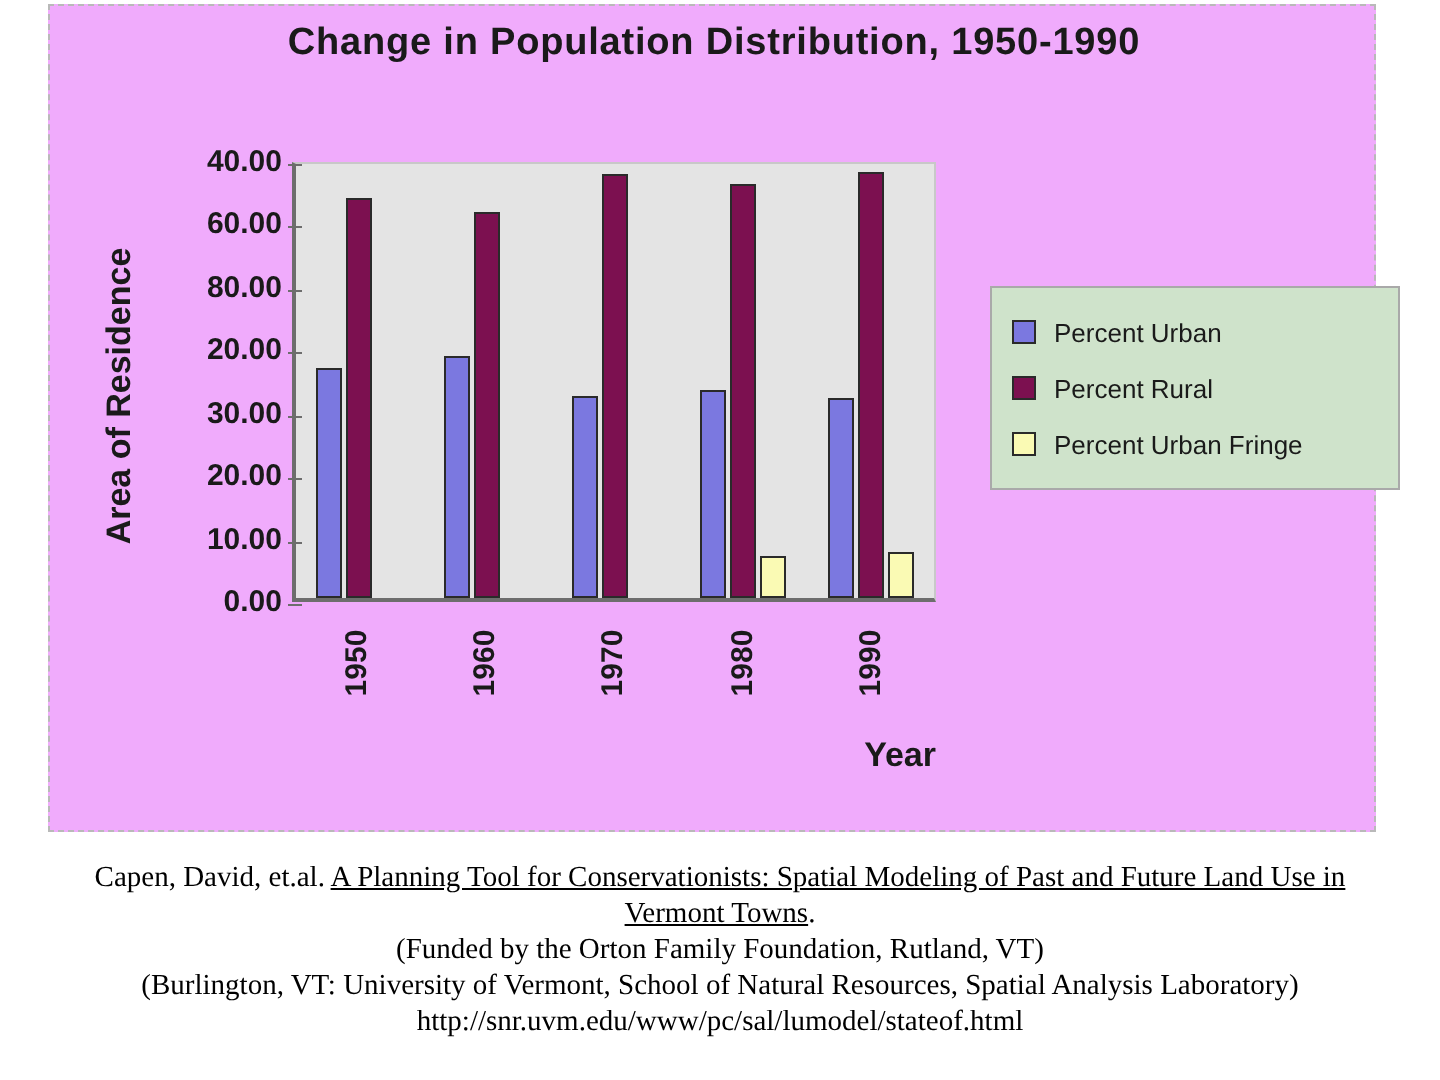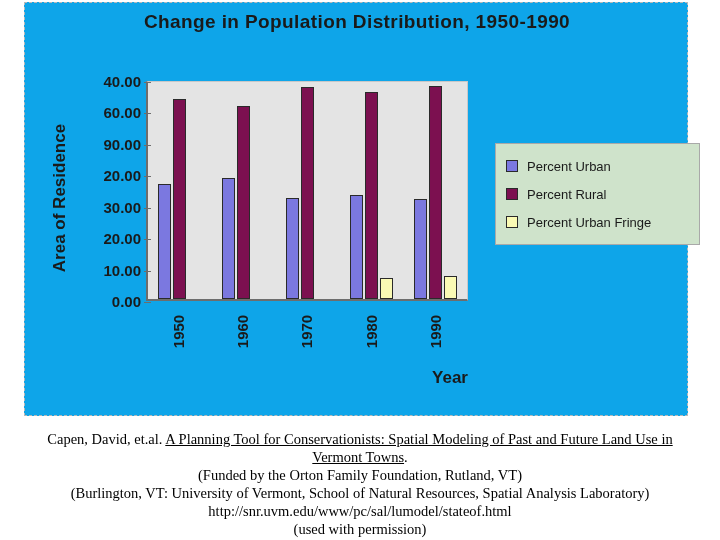--- a/index.html
+++ b/index.html
@@ -18,21 +18,21 @@
 
   
   #figure-frame {
     position: absolute;
     left: 24px;
     top: 2px;
     width: 664px;
     height: 414px;
     border: 1px dashed #b9b9b9;
     box-sizing: border-box;
-    background: #0ea5e9;
+    background: #f0abfc;
   }
 
   
   #chart-title {
     position: absolute;
     left: 0;
     top: 8px;
     width: 664px;
     text-align: center;
     font-family: "Liberation Sans", sans-serif;
@@ -231,21 +231,21 @@
   <div id="y-axis-title">
     <span>Area of Residence</span>
   </div>
 
   <div id="y-tick-labels">
       <div class="y-tick" style="top: 222px;">0.00</div>
       <div class="y-tick" style="top: 190.571px;">10.00</div>
       <div class="y-tick" style="top: 159.143px;">20.00</div>
       <div class="y-tick" style="top: 127.714px;">30.00</div>
       <div class="y-tick" style="top: 96.2857px;">20.00</div>
-      <div class="y-tick" style="top: 64.8571px;">90.00</div>
+      <div class="y-tick" style="top: 64.8571px;">80.00</div>
       <div class="y-tick" style="top: 33.4286px;">60.00</div>
       <div class="y-tick" style="top: 2px;">40.00</div>
     </div>
 
   <div id="plot-area" style="background: rgb(228, 228, 228);">
     <div id="bars-layer">
         <div class="bar-group">
           <div class="bar urban" style="height: 114.714px;"></div>
           <div class="bar rural" style="height: 199.571px;"></div>
           <div class="bar fringe empty" style="height: 0px;"></div>
@@ -322,14 +322,13 @@
   <span class="cite-line first">
     <span>Capen, David, et.al.</span>
     <span class="u">A Planning Tool for Conservationists:  Spatial Modeling of Past and Future Land Use in</span>
   </span>
   <span class="cite-line">
     <span class="u">Vermont Towns</span><span>.</span>
   </span>
   <span class="cite-line">(Funded by the Orton Family Foundation, Rutland, VT)</span>
   <span class="cite-line">(Burlington, VT: University of Vermont, School of Natural Resources, Spatial Analysis Laboratory)</span>
   <span class="cite-line">http://snr.uvm.edu/www/pc/sal/lumodel/stateof.html</span>
-  <span class="cite-line">(used with permission)</span>
 </div>
 
 </body></html>

